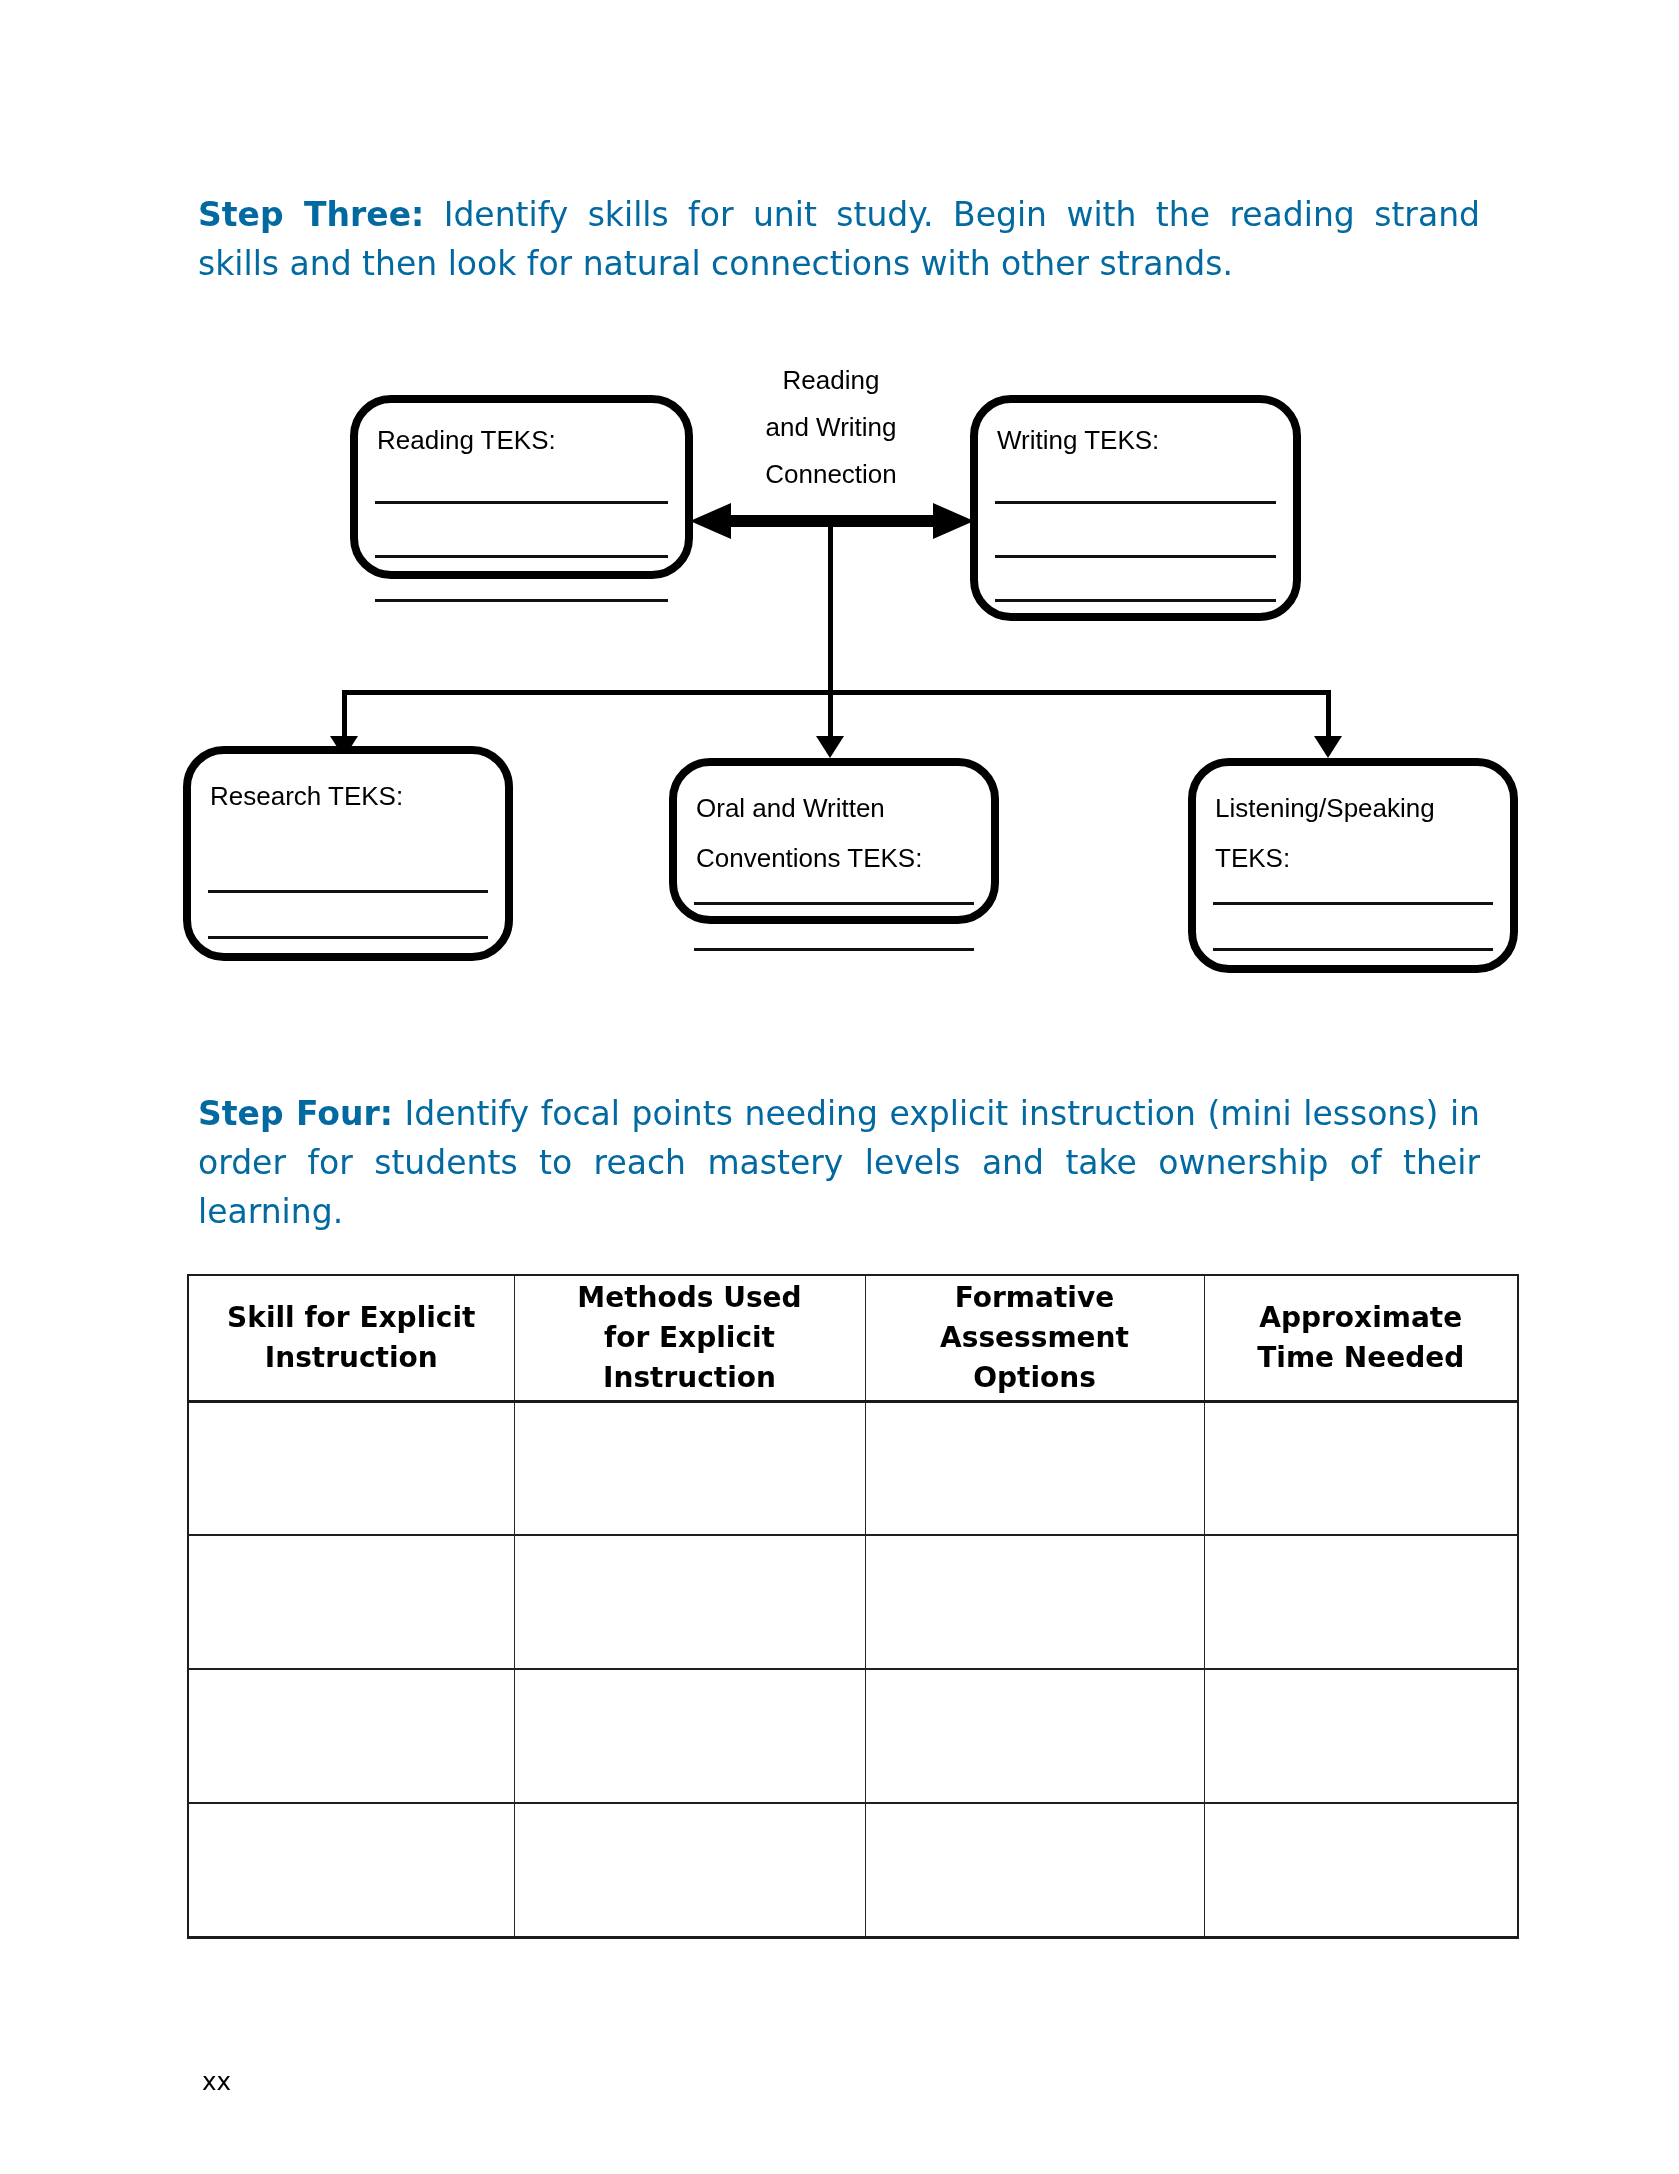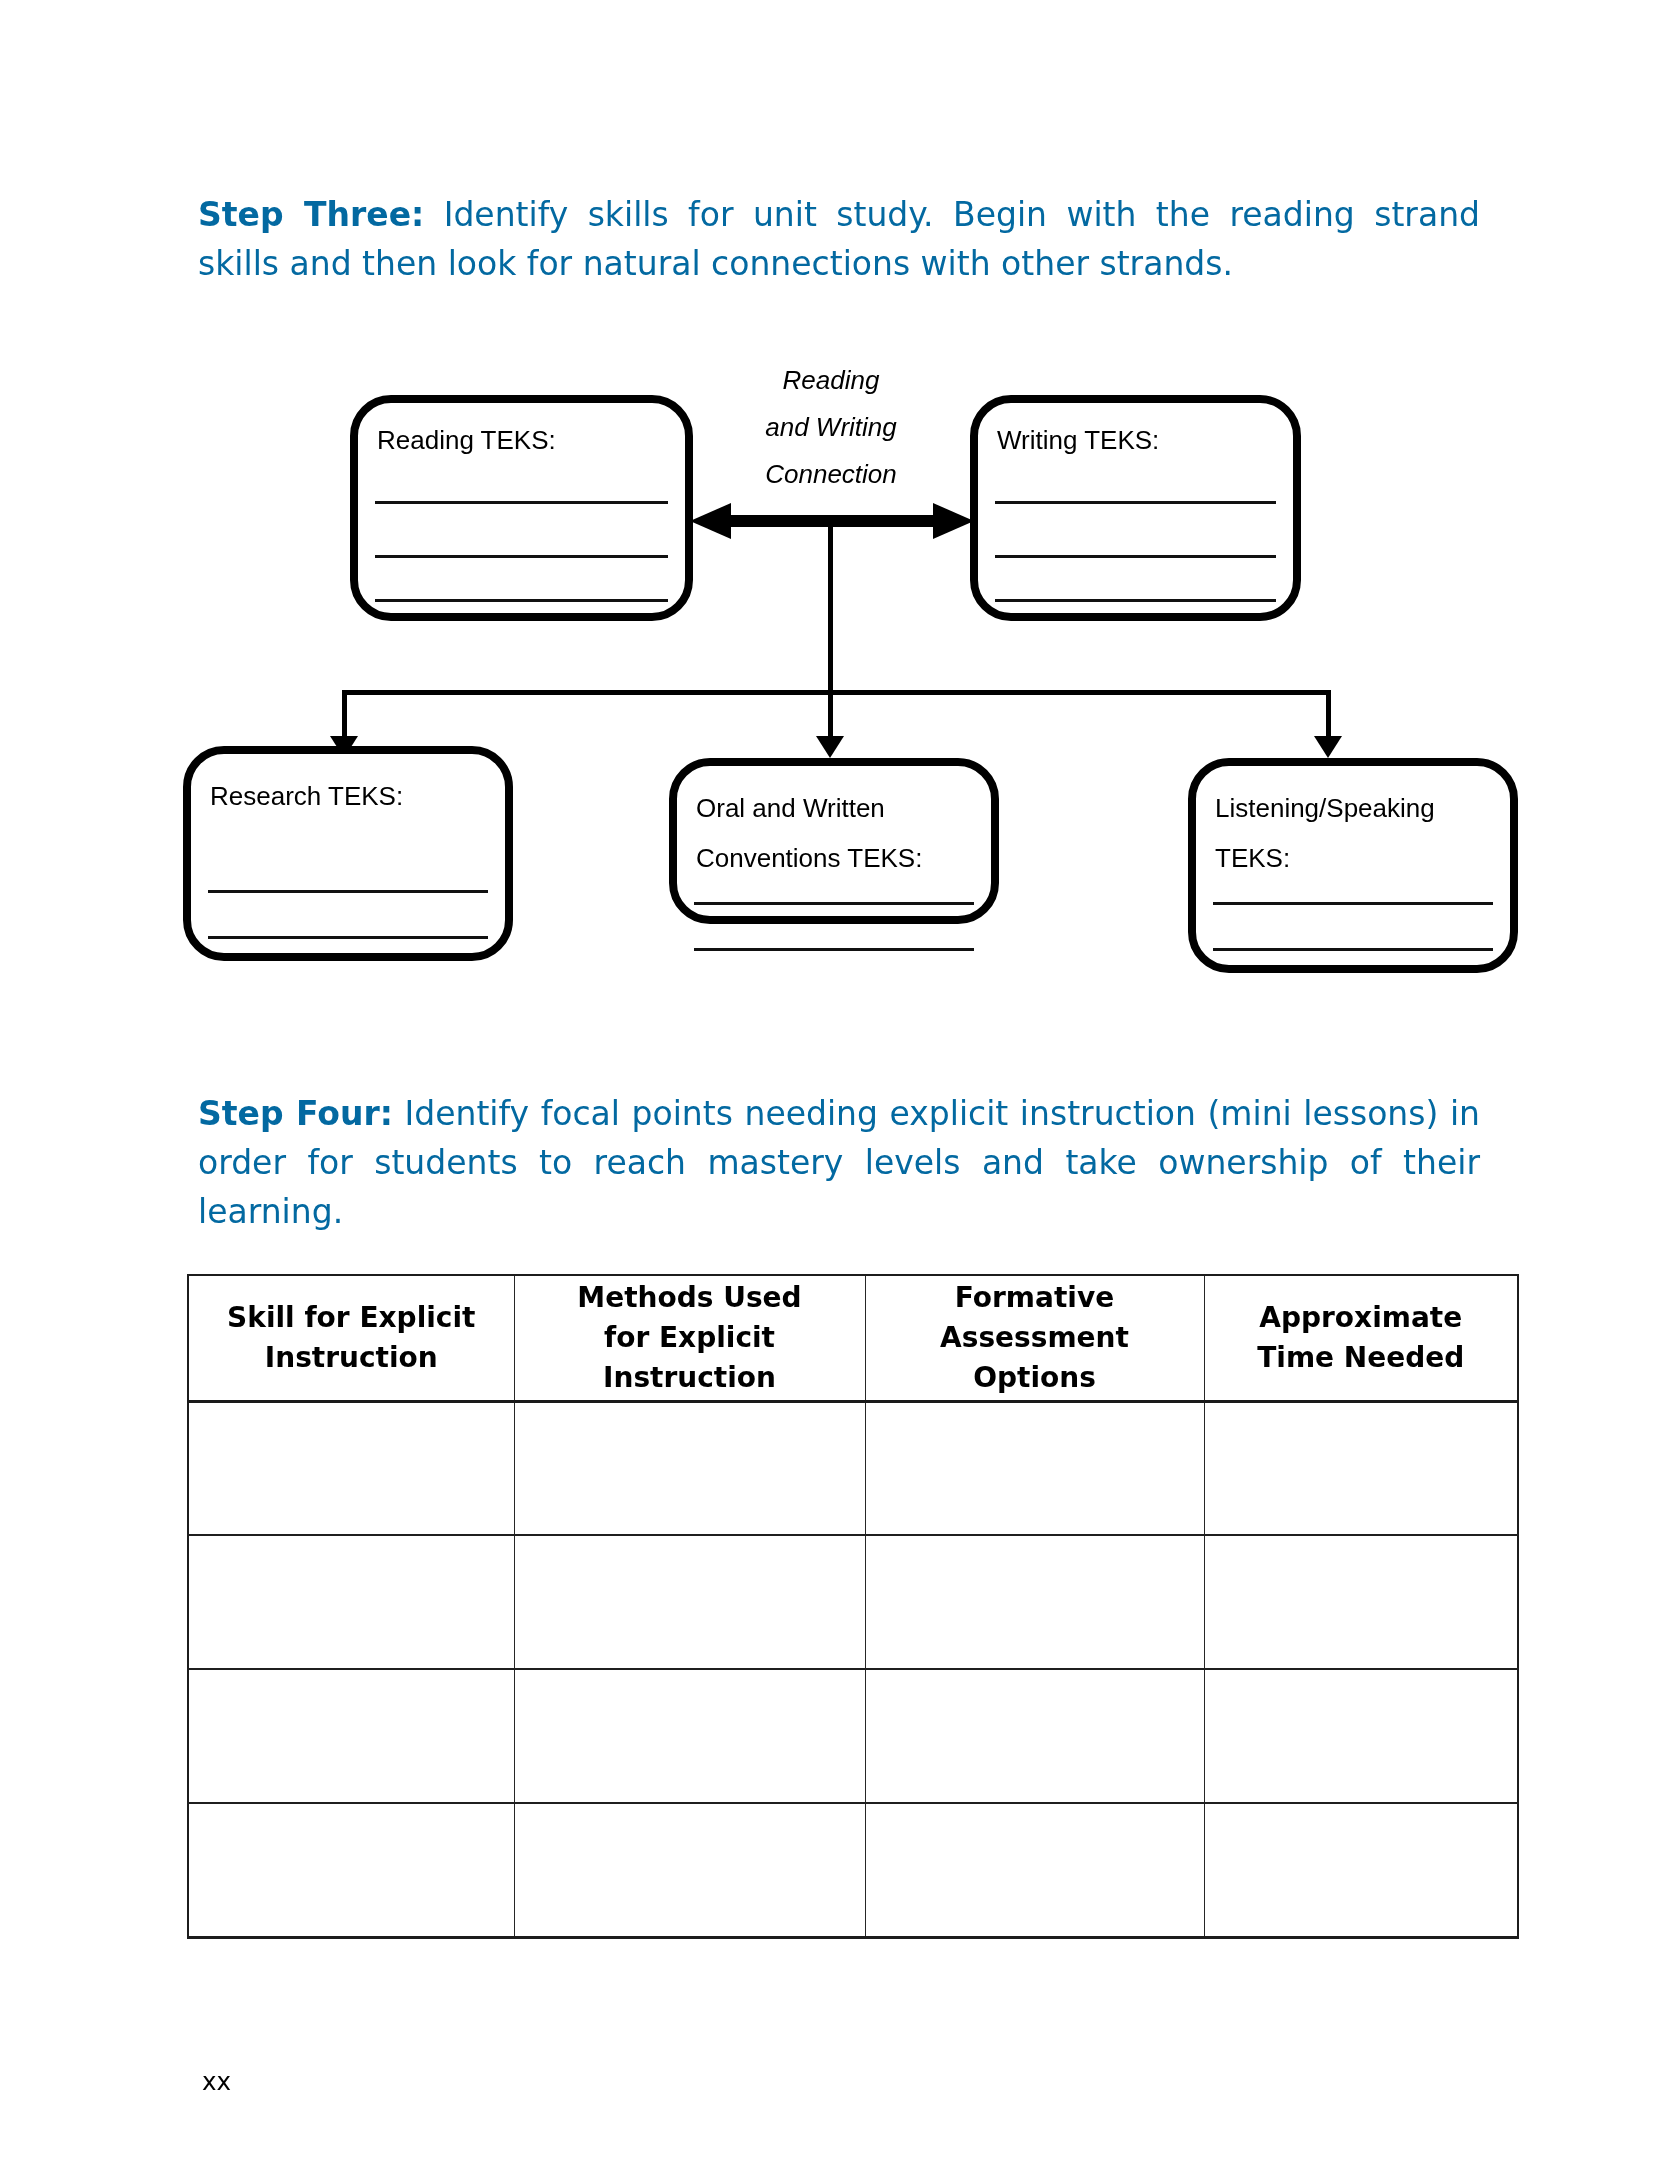--- a/index.html
+++ b/index.html
@@ -36,21 +36,20 @@
     font-family:"Liberation Sans","DejaVu Sans",sans-serif;
     font-size:26px;line-height:50px;color:#000;
   }
   .wline{
     position:absolute;left:17px;right:17px;height:2.8px;
     background:#111;
   }
   .conn-label{
     position:absolute;
     font-family:"Liberation Sans","DejaVu Sans",sans-serif;
-    font-style:italic;
     font-size:26px;line-height:47px;
     text-align:center;color:#000;
   }
   .hline{position:absolute;background:#000;}
   .vline{position:absolute;background:#000;}
   .tri{position:absolute;width:0;height:0;}
   .tri-left {border-top:18px solid transparent;border-bottom:18px solid transparent;border-right:41px solid #000;}
   .tri-right{border-top:18px solid transparent;border-bottom:18px solid transparent;border-left:41px solid #000;}
   .tri-down {border-left:14px solid transparent;border-right:14px solid transparent;border-top:22.6px solid #000;}
   
@@ -91,21 +90,21 @@
     <div class="jline"><span class="step-label">Step Three:</span> <span>Identify skills for unit study. Begin with the reading strand</span></div>
     <div class="lline">skills and then look for natural connections with other strands.</div>
   </div>
 
   <div class="conn-label" style="left:690px;top:357px;width:282px;">
     <div>Reading</div>
     <div>and Writing</div>
     <div>Connection</div>
   </div>
 
-  <div class="rbox dg" style="left:350px;top:395px;width:343px;height:226px;">
+  <div class="rbox dg" style="left:350px;top:395px;width:343px;height:184px;">
     <div class="box-label" style="top:12.2px;">Reading TEKS:</div>
     <div class="wline" style="top:98px;"></div>
     <div class="wline" style="top:152px;"></div>
     <div class="wline" style="top:196px;"></div>
   </div>
 
   <div class="rbox dg" style="left:970px;top:395px;width:331px;height:226px;">
     <div class="box-label" style="top:12.2px;">Writing TEKS:</div>
     <div class="wline" style="top:98px;"></div>
     <div class="wline" style="top:152px;"></div>

